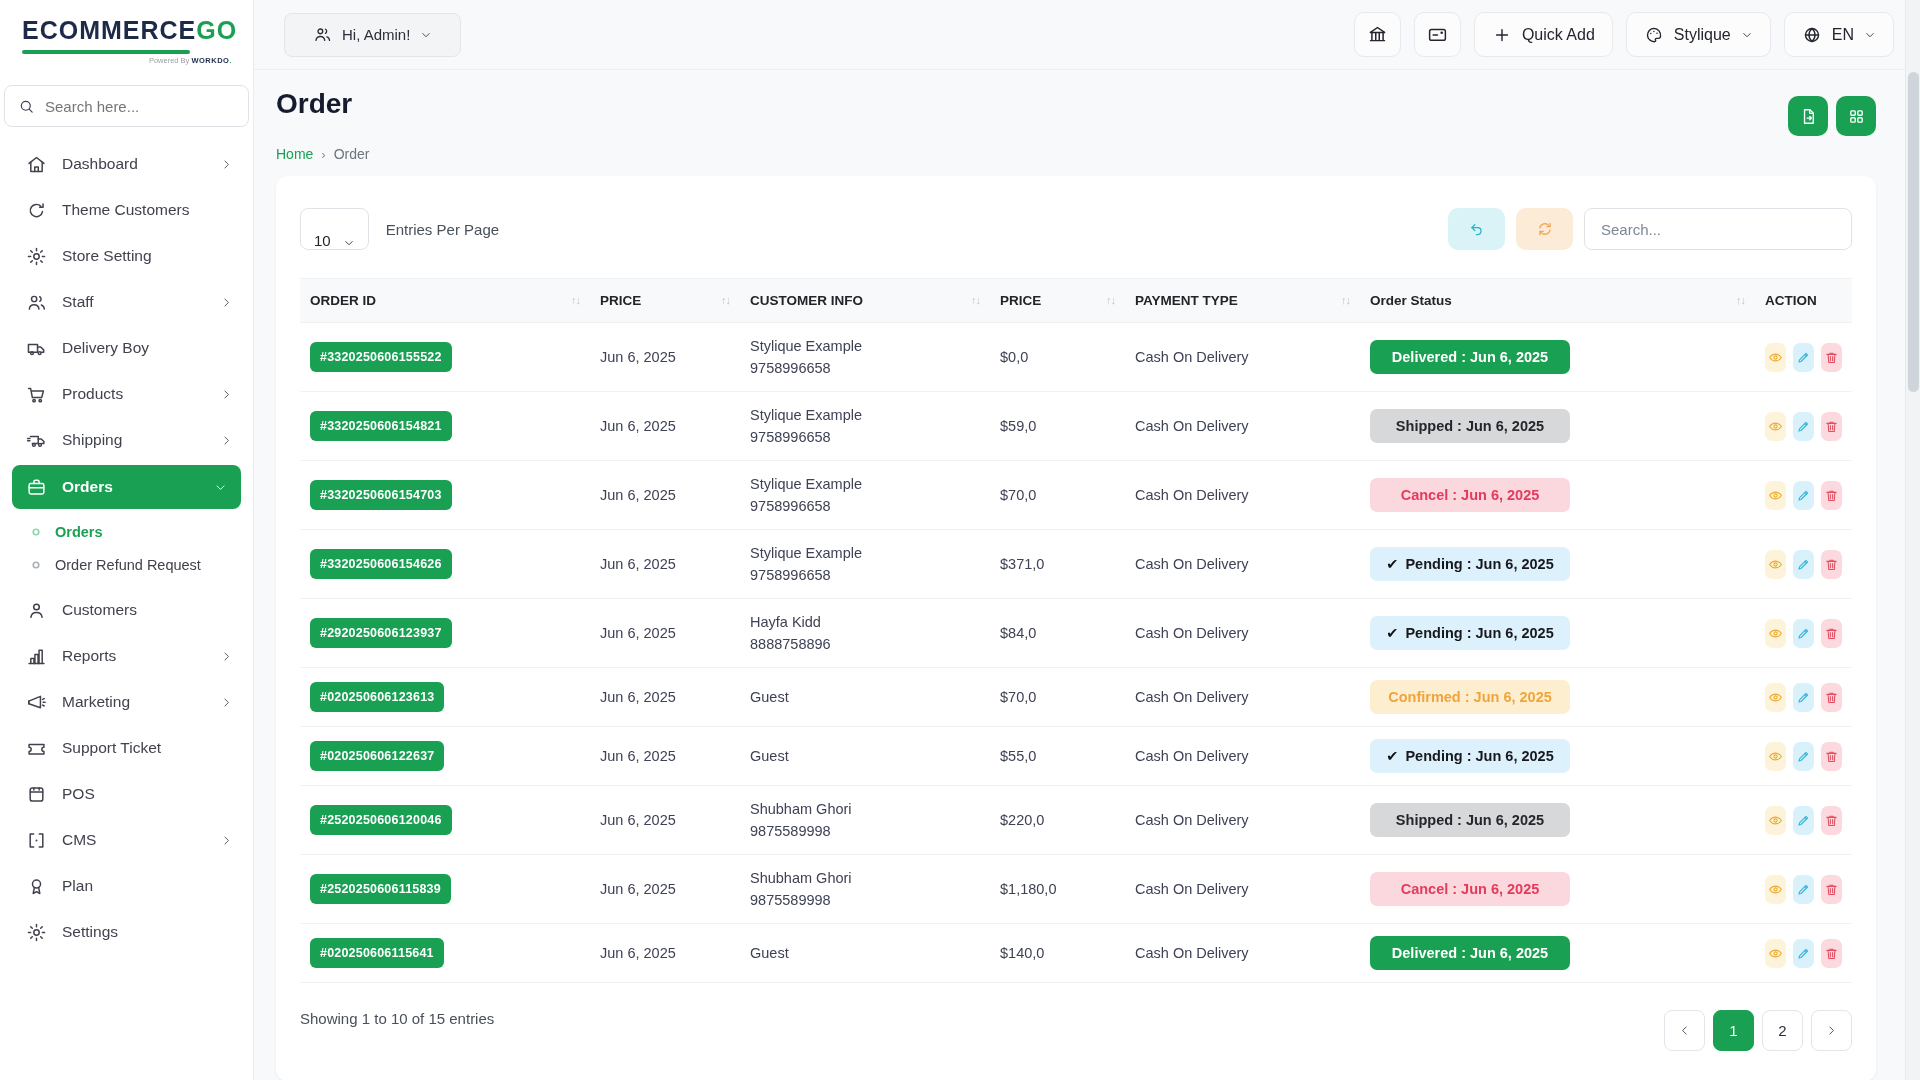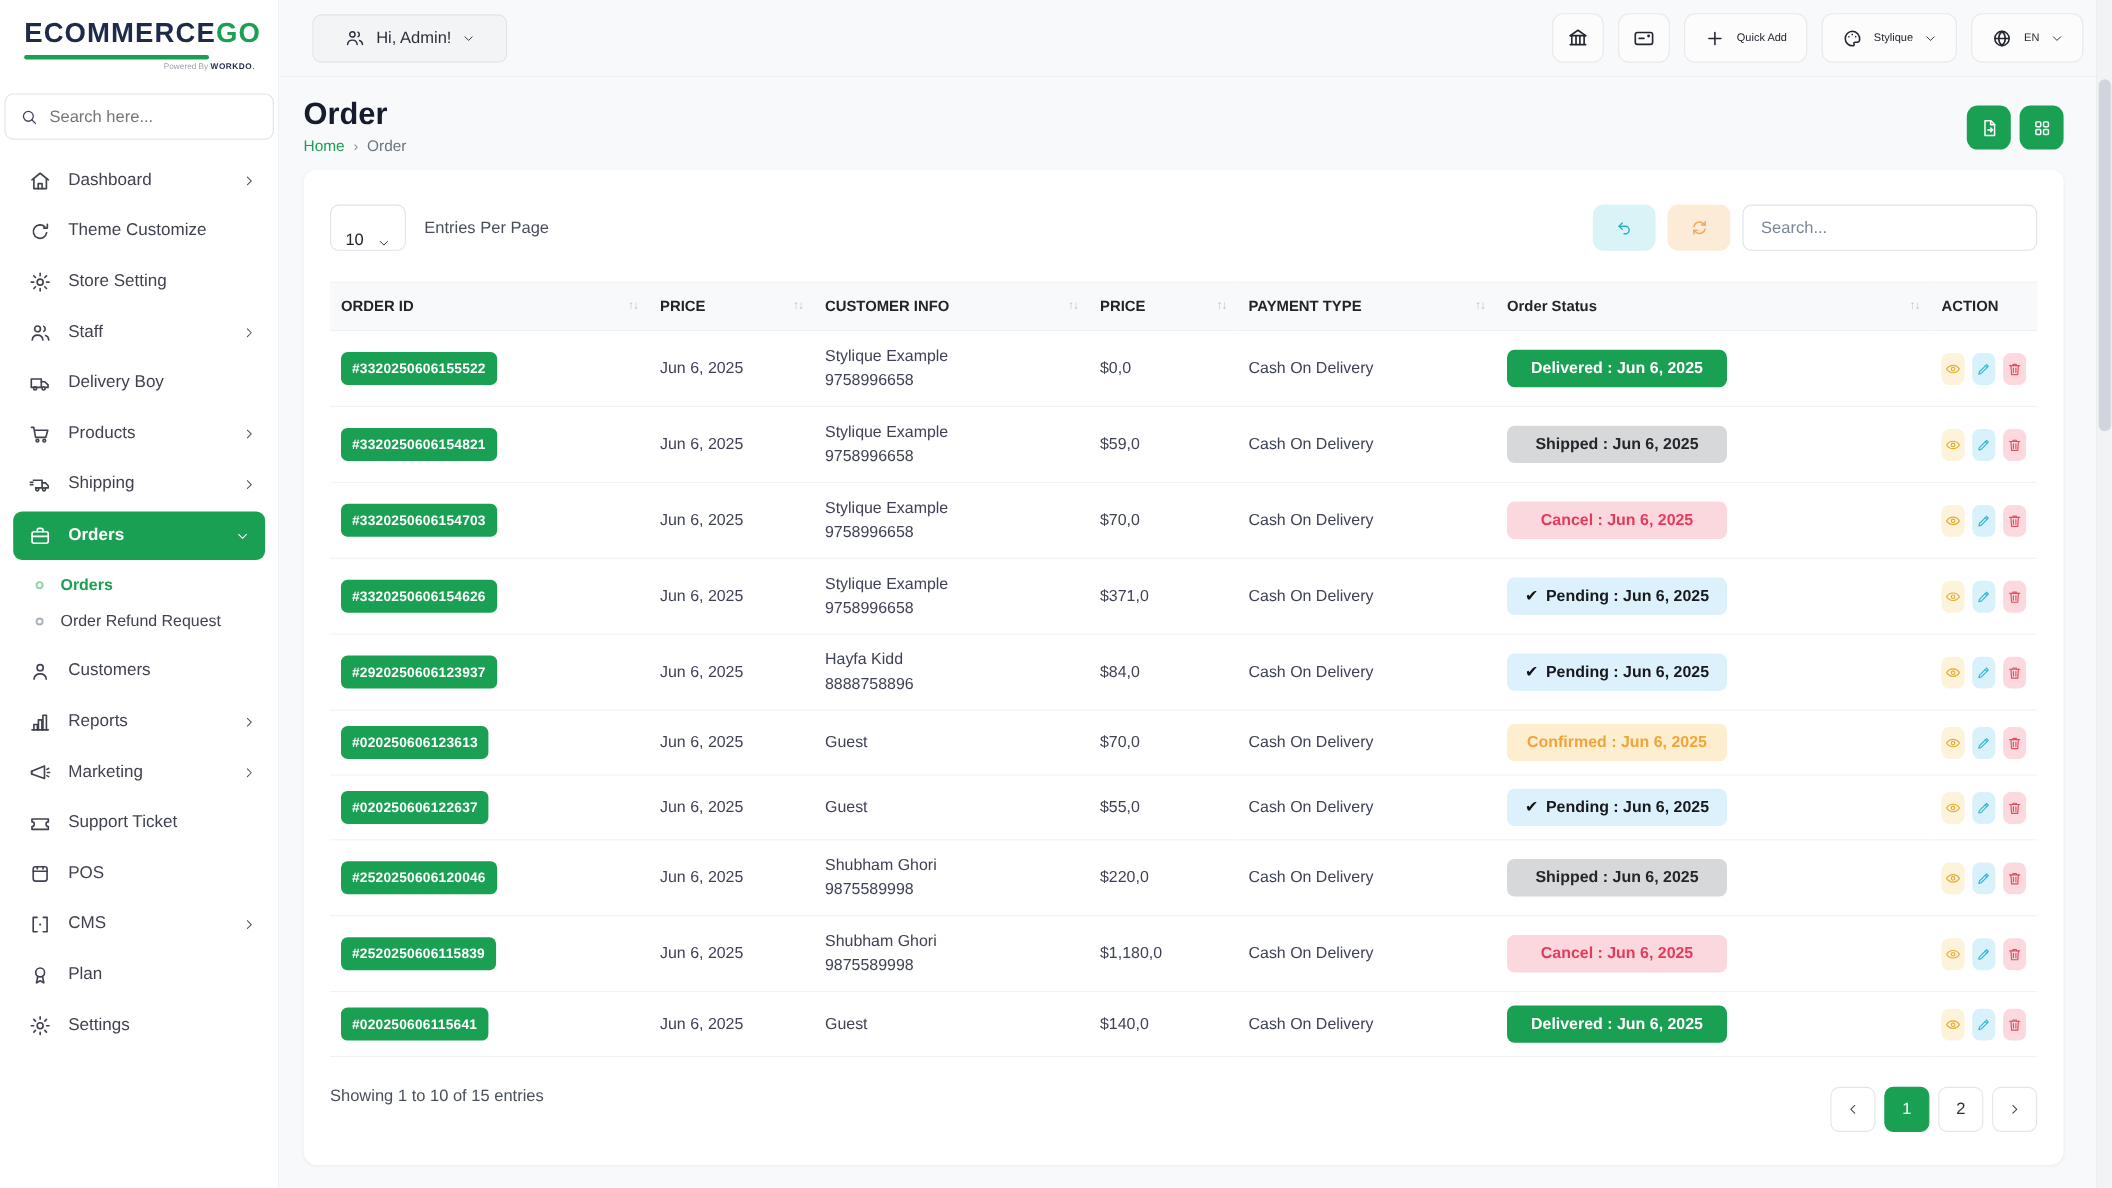--- a/index.html
+++ b/index.html
@@ -32,28 +32,28 @@
   .sub-item.active .dot svg{color:#8fd4ae}
   
   .main{margin-left:254px}
   .topbar{height:70px;display:flex;align-items:center;padding:0 26px 0 30px;border-bottom:1px solid #eceef1}
   .admin-btn{display:flex;align-items:center;gap:10px;border:1px solid #e2e5e9;background:#f3f4f6;border-radius:8px;padding:0 28px;height:44px;font-size:15px;font-weight:400;color:#2b2f3a;cursor:pointer}
   .admin-btn svg{width:19px;height:19px}
   .admin-btn .chev svg{width:12px;height:12px}
   .top-right{margin-left:auto;display:flex;gap:13px;align-items:center}
   .icon-btn{width:47px;height:45px;border:1px solid #e7e9ec;background:#fcfcfd;border-radius:10px;display:flex;align-items:center;justify-content:center;color:#23262f;cursor:pointer}
   .icon-btn svg{width:21px;height:21px}
-  .pill-btn{display:flex;align-items:center;gap:10px;border:1px solid #e7e9ec;background:#fcfcfd;border-radius:10px;height:45px;padding:0 17px;font-size:10px;color:#23262f;cursor:pointer}
+  .pill-btn{display:flex;align-items:center;gap:10px;border:1px solid #e7e9ec;background:#fcfcfd;border-radius:10px;height:45px;padding:0 17px;font-size:16px;color:#23262f;cursor:pointer}
   .pill-btn svg{width:20px;height:20px}
   .pill-btn .chev svg{width:12px;height:12px}
   
   .content{padding:18px 44px 0 22px}
   .page-head{display:flex;align-items:flex-start;margin-bottom:14px}
   .page-title{font-size:28px;font-weight:700;color:#161c2d}
-  .breadcrumb{display:flex;align-items:center;gap:8px;margin-top:4px;font-size:14px}
+  .breadcrumb{display:flex;align-items:center;gap:8px;margin-top:26px;font-size:14px}
   .breadcrumb .home{color:#1aa053;cursor:pointer}
   .breadcrumb .sep{color:#8a919b;font-size:13px}
   .breadcrumb .current{color:#6c757d}
   .head-actions{margin-left:auto;display:flex;gap:8px;margin-top:8px}
   .tool-btn{width:40px;height:40px;border-radius:10px;background:#1aa053;border:0;display:flex;align-items:center;justify-content:center;color:#fff;cursor:pointer}
   .tool-btn svg{width:19px;height:19px}
   
   .card{background:#fff;border-radius:12px;box-shadow:0 1px 3px rgba(16,24,40,.06);padding:24px;min-height:880px}
   .controls{display:flex;align-items:center;margin:8px 0 28px}
   .select{display:flex;align-items:flex-end;gap:12px;border:1px solid #dfe3e8;border-radius:8px;height:42px;padding:0 13px;font-size:15px;color:#23262f;cursor:pointer}
@@ -131,21 +131,21 @@
           </svg>
         </span>
       </div>
       <div class="menu-item">
         <span>
           <svg viewBox="0 0 24 24" fill="none" stroke="currentColor" stroke-width="1.7" stroke-linecap="round" stroke-linejoin="round">
             <path d="M18.8 13.2A7 7 0 1 1 17 7.2"></path>
             <path d="M19.5 4.5v3.9h-3.9"></path>
           </svg>
         </span>
-        <span>Theme Customize</span>
+        <span>Theme Customers</span>
       </div>
       <div class="menu-item">
         <span>
           <svg viewBox="0 0 24 24" fill="none" stroke="currentColor" stroke-width="1.7" stroke-linecap="round" stroke-linejoin="round">
             <circle cx="12" cy="12" r="3.1"></circle>
             <path d="M12 2.8v2.5M12 18.7v2.5M2.8 12h2.5M18.7 12h2.5M5.4 5.4l1.8 1.8M16.8 16.8l1.8 1.8M18.6 5.4l-1.8 1.8M7.2 16.8l-1.8 1.8"></path>
           </svg>
         </span>
         <span>Store Setting</span>
       </div>

